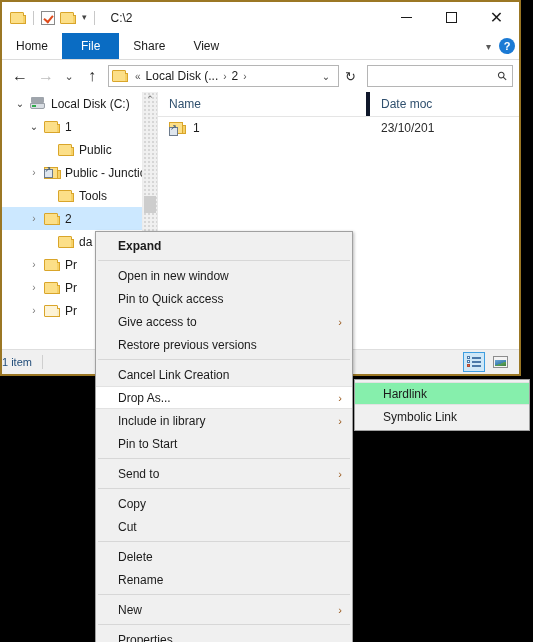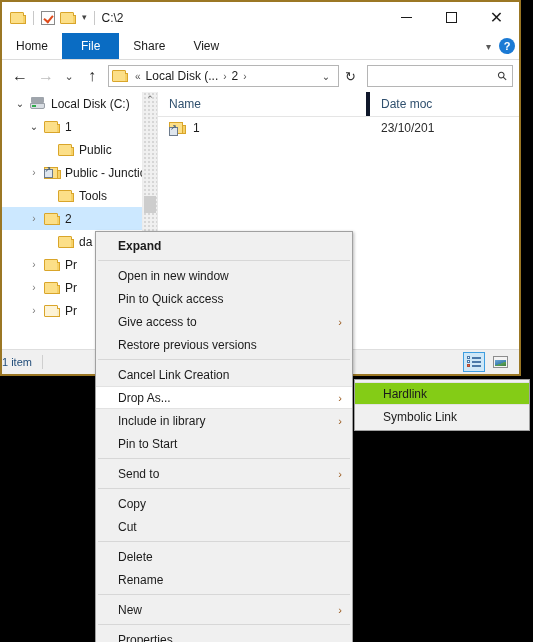--- a/index.html
+++ b/index.html
@@ -95,20 +95,21 @@
   }
   .qat-caret {
     font-size: 9px;
     color: #444;
     line-height: 1;
     margin-left: 1px;
   }
   .win-title {
     font-size: 12px;
     color: #1b1b1b;
+    margin-left: 9px;
   }
   .winctl {
     position: absolute;
     right: 0; top: 0;
     display: flex;
     height: 31px;
   }
   .winctl div {
     width: 45px;
     height: 31px;
@@ -490,21 +491,21 @@
     top: 379px;
     width: 176px;
     background: #f0f0f0;
     border: 1px solid #a0a0a0;
     box-sizing: border-box;
     padding: 2px 0;
     box-shadow: 1px 1px 3px rgba(0,0,0,0.28);
     z-index: 60;
   }
   .submenu .mi { padding-left: 28px; }
-  .submenu .mi.hover { background: #84cc16; }
+  .submenu .mi.hover { background: #86efac; }
 </style>
 </head>
 <body>
 
 <div id="root">
 
   <div id="window">
 
     <div class="titlebar">
       <div class="qat">

